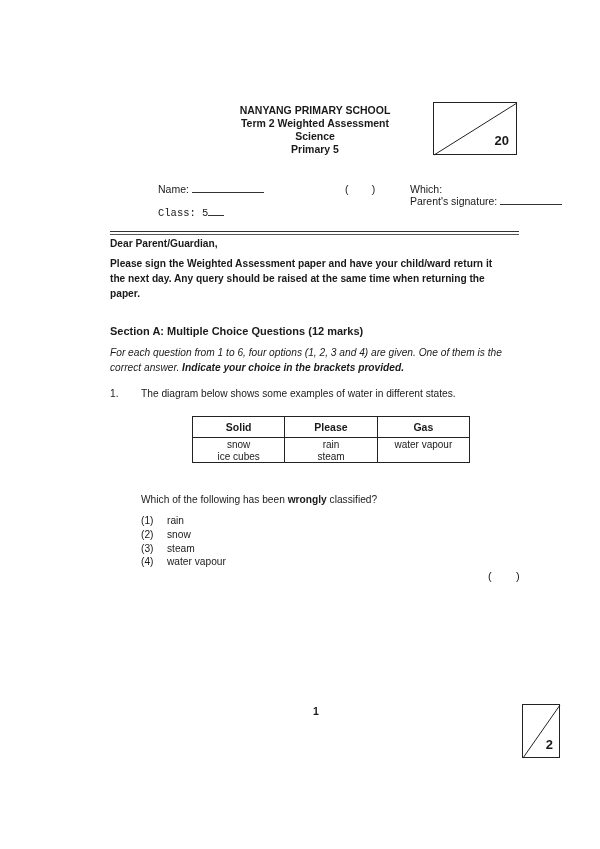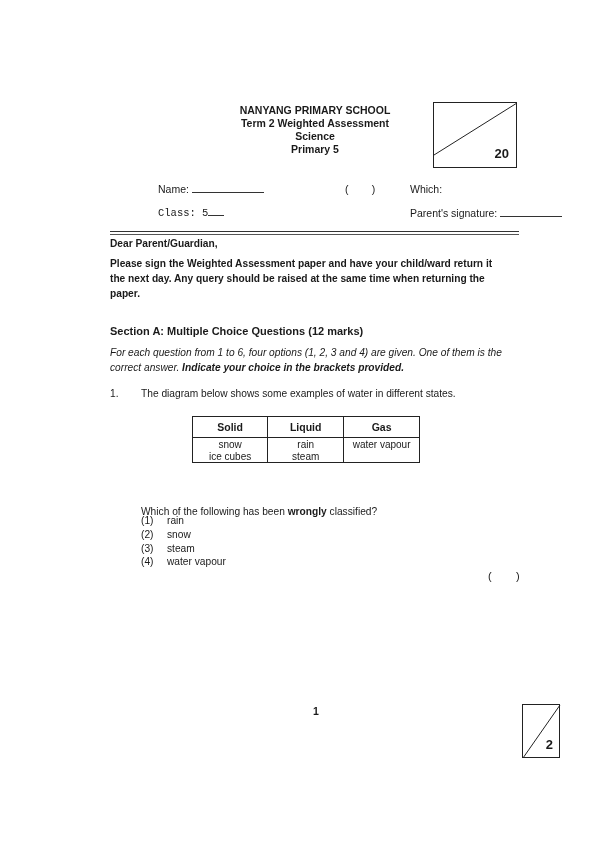--- a/index.html
+++ b/index.html
@@ -2,21 +2,21 @@
 <html><head>
   <meta charset="utf-8">
   <style>
     html, body { margin: 0; padding: 0; }
     body {
       width: 600px; height: 849px; background: #ffffff; position: relative; overflow: hidden;
       font-family: "Liberation Sans", sans-serif; color: #1a1a1a;
     }
     .abs { position: absolute; }
     .header-block { left: 200px; top: 104px; width: 230px; text-align: center; font-weight: bold; font-size: 10.5px; line-height: 13px; }
-    .score-box { left: 433px; top: 102px; width: 84px; height: 66px; border: 1.2px solid #222; box-sizing: border-box; }
+    .score-box { left: 433px; top: 102px; width: 84px; height: 53px; border: 1.2px solid #222; box-sizing: border-box; }
     .score-box svg { position: absolute; left: 0; top: 0; }
     .score-val { position: absolute; right: 7px; bottom: 6px; font-weight: bold; font-size: 13px; }
     .small-box { left: 522px; top: 704px; width: 38px; height: 54px; border: 1.2px solid #222; box-sizing: border-box; }
     .small-box svg { position: absolute; left: 0; top: 0; }
     .small-val { position: absolute; right: 6px; bottom: 5px; font-weight: bold; font-size: 13px; }
     .field { font-size: 10.5px; padding-left: 48px; }
     .blank { display: inline-block; border-bottom: 1px solid #333; vertical-align: baseline; }
     .rule1 { left: 110px; top: 231px; width: 409px; height: 0; border-top: 1.6px solid #333; }
     .rule2 { left: 110px; top: 234px; width: 409px; height: 0; border-top: 1px solid #555; }
     .para { font-size: 10.2px; line-height: 15px; font-weight: bold; }
@@ -52,66 +52,66 @@
 <div class="abs field" style="left:110px; top:183px;">
   <span>Name:</span>
   <span class="blank" style="width:72px;"></span>
 </div>
 <div class="abs field" style="left:297px; top:183px; white-space:pre;">(        )</div>
 <div class="abs field" style="left:362px; top:183px;">Which:</div>
 
 <div class="abs field" style="left:110px; top:207px;font-family:Liberation Mono, monospace;">
   <span>Class: 5</span><span class="blank" style="width:16px;"></span>
 </div>
-<div class="abs field" style="left:362px; top:207px;">
+<div class="abs field" style="left:362px; top:195px;">
   <span>Parent's signature:</span>
   <span class="blank" style="width:62px;"></span>
 </div>
 
 <div class="abs rule1"></div>
 <div class="abs rule2"></div>
 
 <div class="abs para" style="left:110px; top:236px;text-align:right;">Dear Parent/Guardian,</div>
 <div class="abs para" style="left:110px; top:256px; width:400px;">Please sign the Weighted Assessment paper and have your child/ward return it the next day. Any query should be raised at the same time when returning the paper.</div>
 
 <div class="abs section-title" style="left:110px; top:325px;">Section A: Multiple Choice Questions (12 marks)</div>
 <div class="abs instr" style="left:110px; top:345px; width:415px;">
   <span>For each question from 1 to 6, four options (1, 2, 3 and 4) are given. One of them is the correct answer.</span>
   <b>Indicate your choice in the brackets provided.</b>
 </div>
 
 <div class="abs q-text" style="left:110px; top:388px;">1.</div>
 <div class="abs q-text" style="left:141px; top:388px;">The diagram below shows some examples of water in different states.</div>
 
-<table class="abs states" style="left:192px; top:416px; width:228px;">
+<table class="abs states" style="left:192px; top:416px; width:278px;">
   <thead>
     <tr>
       <th style="width:82px;">Solid</th>
-      <th style="width:82px;">Liquid</th>
+      <th style="width:82px;">Please</th>
       <th style="width:82px;">Gas</th>
     </tr>
   </thead>
   <tbody>
     <tr>
       <td>
         <div>snow</div>
         <div>ice cubes</div>
       </td>
       <td>
         <div>rain</div>
         <div>steam</div>
       </td>
       <td>
         <div>water vapour</div>
       </td>
     </tr>
   </tbody>
 </table>
 
-<div class="abs q-text" style="left:141px; top:506px;">
+<div class="abs q-text" style="left:141px; top:494px;">
   <span>Which of the following has been </span><b>wrongly</b><span> classified?</span>
 </div>
 
 <div class="abs opt" style="left:141px; top:514px;">
   <div><span class="num">(1)</span><span>rain</span></div>
   <div><span class="num">(2)</span><span>snow</span></div>
   <div><span class="num">(3)</span><span>steam</span></div>
   <div><span class="num">(4)</span><span>water vapour</span></div>
 </div>
 

